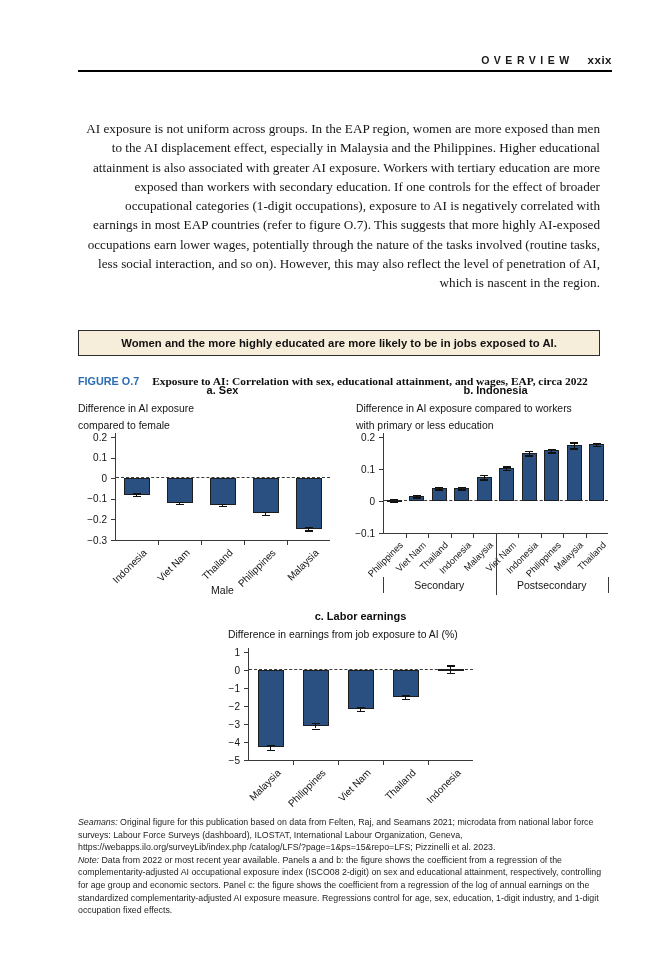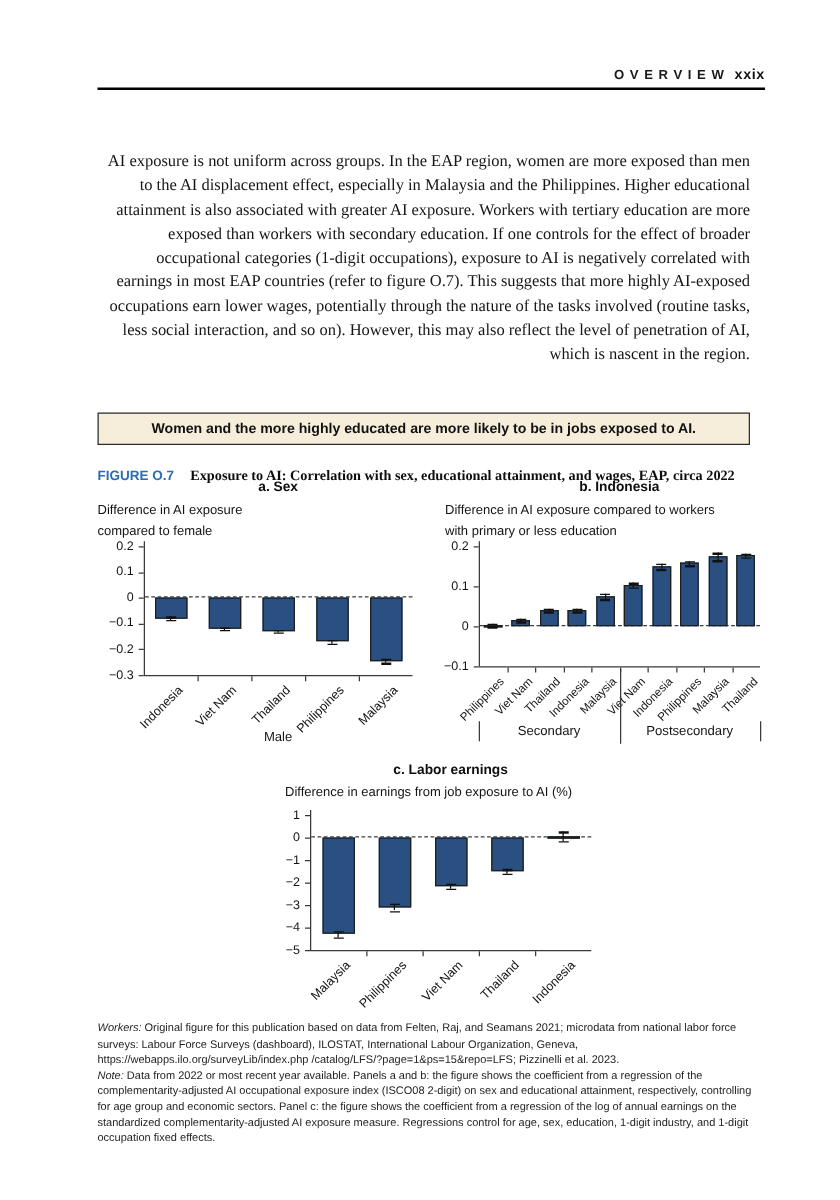--- a/index.html
+++ b/index.html
@@ -1,21 +1,21 @@
 <!DOCTYPE html>
 <html><head>
 <meta charset="utf-8">
 <style>
   html,body{margin:0;padding:0;background:#ffffff;}
   .page{position:relative;width:672px;height:960px;background:#fff;overflow:hidden;
         font-family:"Liberation Sans",sans-serif;color:#131313;}
   
   .hdr{position:absolute;top:50px;right:60px;white-space:nowrap;}
   .hdr .sec{font-size:10.5px;font-weight:600;letter-spacing:4.5px;color:#1a1a1a;}
-  .hdr .pg{font-size:11.5px;font-weight:bold;margin-left:4px;letter-spacing:.5px;}
+  .hdr .pg{font-size:11.5px;font-weight:bold;margin-left:14px;letter-spacing:.5px;}
   .hdr-rule{position:absolute;top:70px;left:78px;width:534px;height:2px;background:#000;}
   
   .para{position:absolute;top:119px;left:78px;width:522px;
         font-family:"Liberation Serif",serif;font-size:13.2px;line-height:19.3px;color:#161616;text-align:right;}
   
   .callout{position:absolute;top:330px;left:78px;width:522px;box-sizing:border-box;
            background:#F6EEDB;border:1.6px solid #2d2d2d;padding:6px 8px;
            text-align:center;font-size:11.3px;font-weight:bold;color:#111;}
   
   .fig-head{position:absolute;top:371px;left:78px;width:528px;white-space:nowrap;}
@@ -235,16 +235,16 @@
         <div class="xtick" style="left: 228px; top: 159px;"></div>
         <div class="catlab" style="left: -35.5px; top: 165px; font-size: 10px;">Malaysia</div>
         <div class="catlab" style="left: 9.5px; top: 165px; font-size: 10px;">Philippines</div>
         <div class="catlab" style="left: 54.5px; top: 165px; font-size: 10px;">Viet Nam</div>
         <div class="catlab" style="left: 99.5px; top: 165px; font-size: 10px;">Thailand</div>
         <div class="catlab" style="left: 144.5px; top: 165px; font-size: 10px;">Indonesia</div>
       </div>
     </div>
 
   <div class="notes">
-    <div><span class="lead">Workers:</span><span> Original figure for this publication based on data from Felten, Raj, and Seamans 2021; microdata from national labor force surveys: Labour Force Surveys (dashboard), ILOSTAT, International Labour Organization, Geneva, https://webapps.ilo.org/surveyLib/index.php /catalog/LFS/?page=1&amp;ps=15&amp;repo=LFS; Pizzinelli et al. 2023.</span></div>
+    <div><span class="lead">Seamans:</span><span> Original figure for this publication based on data from Felten, Raj, and Seamans 2021; microdata from national labor force surveys: Labour Force Surveys (dashboard), ILOSTAT, International Labour Organization, Geneva, https://webapps.ilo.org/surveyLib/index.php /catalog/LFS/?page=1&amp;ps=15&amp;repo=LFS; Pizzinelli et al. 2023.</span></div>
     <div><span class="lead">Note:</span><span> Data from 2022 or most recent year available. Panels a and b: the figure shows the coefficient from a regression of the complementarity-adjusted AI occupational exposure index (ISCO08 2-digit) on sex and educational attainment, respectively, controlling for age group and economic sectors. Panel c: the figure shows the coefficient from a regression of the log of annual earnings on the standardized complementarity-adjusted AI exposure measure. Regressions control for age, sex, education, 1-digit industry, and 1-digit occupation fixed effects.</span></div>
   </div>
 </div>
 
 </body></html>

